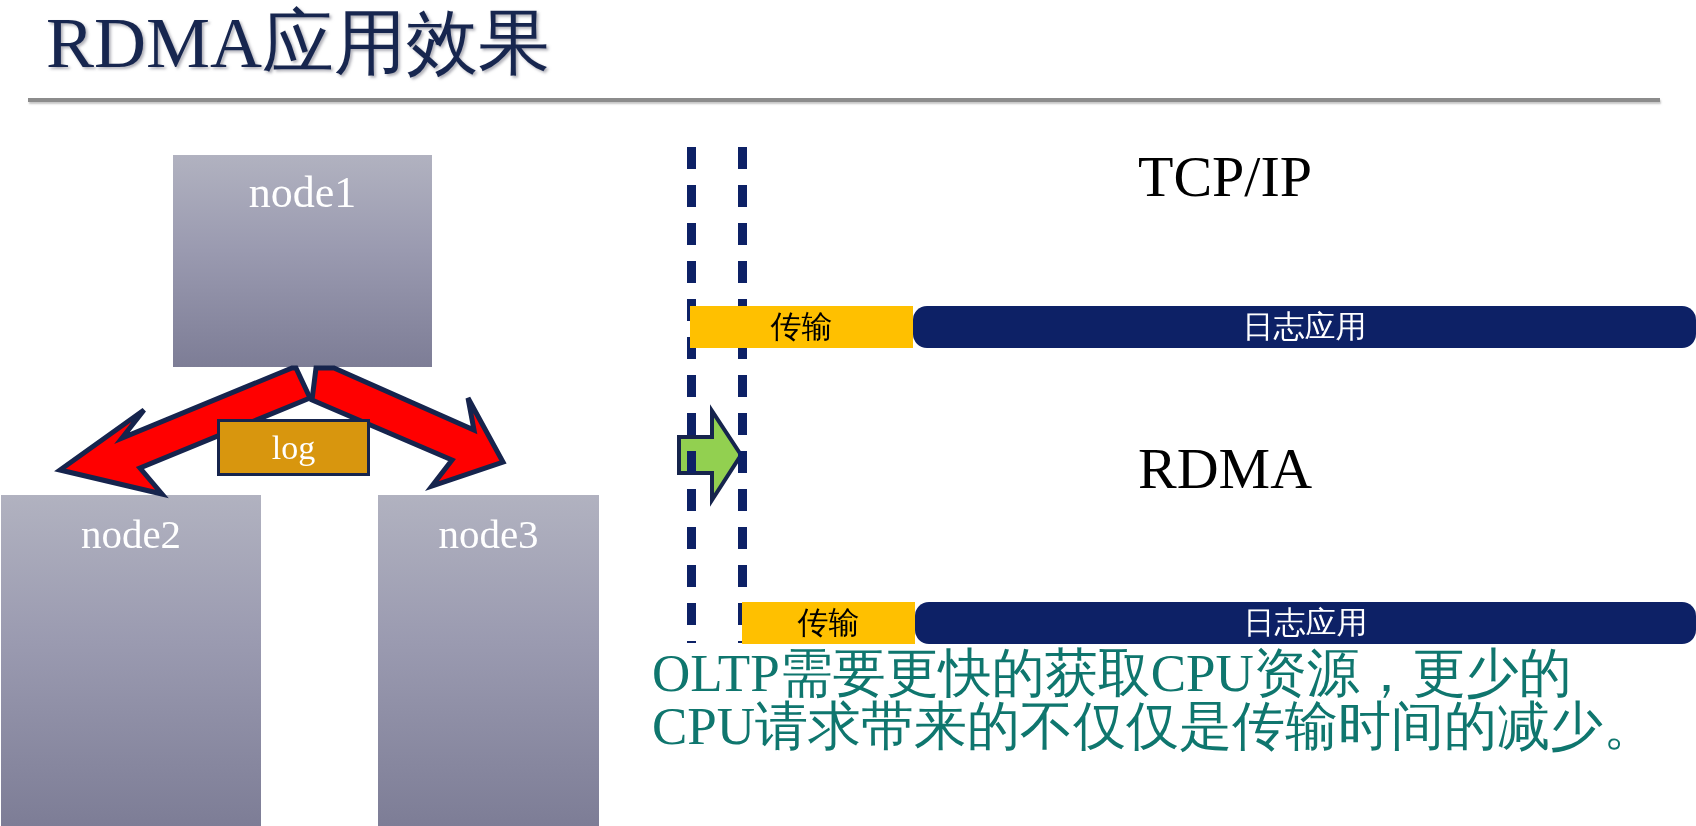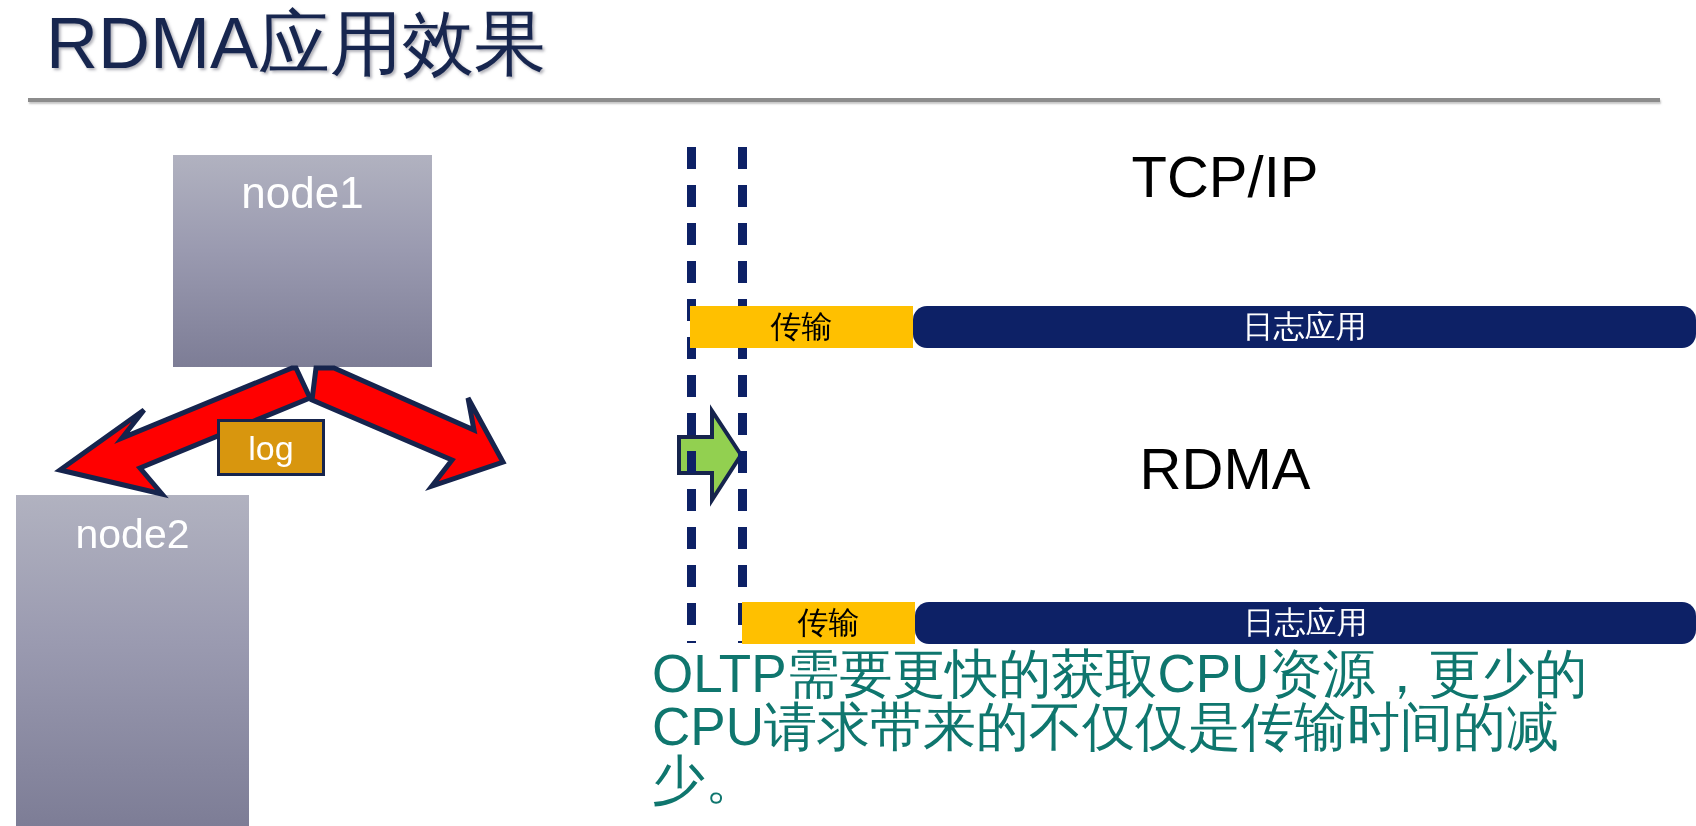--- a/index.html
+++ b/index.html
@@ -3,21 +3,21 @@
 <meta charset="utf-8">
 <style>
   html,body{margin:0;padding:0;}
   body{
     width:1696px;height:826px;
     background:#ffffff;
     font-family:"Liberation Sans","DejaVu Sans",sans-serif;
     overflow:hidden;
     position:relative;
   }
-  #slide{position:absolute;left:0;top:0;width:1696px;height:826px;overflow:hidden;}
+  #slide{position:absolute;left:0;top:0;width:1696px;height:826px;overflow:hidden;font-family:Liberation Serif, serif;}
 
   
   .title{
     position:absolute;left:46px;top:-2px;
     font-size:72px;line-height:90px;
     color:#17264f;
     letter-spacing:0px;
     white-space:nowrap;
     text-shadow:2px 2px 3px rgba(150,150,160,.75);
   }
@@ -30,29 +30,29 @@
   
   .node{
     position:absolute;
     background:linear-gradient(to bottom,#b1b2c0 0%,#9a9ab0 45%,#7d7d96 100%);
     color:#ffffff;
     font-size:40px;
     text-align:center;
     box-sizing:border-box;
   }
   #node1{left:173px;top:155px;width:259px;height:212px;padding-top:8px;}
-  #node2{left:16px;top:495px;width:233px;height:331px;padding-top:-4px;}
+  #node2{left:1px;top:495px;width:260px;height:331px;padding-top:-4px;}
   #node3{left:378px;top:495px;width:221px;height:331px;}
   #node2 .nlabel,#node3 .nlabel{display:block;margin-top:-6px;}
   .nlabel{display:block;}
   #node2 .nlabel,#node3 .nlabel{font-size:41px;line-height:90px;}
   #node1 .nlabel{font-size:44px;line-height:60px;}
 
   .logbox{
-    position:absolute;left:217px;top:419px;width:108px;height:57px;
+    position:absolute;left:217px;top:419px;width:153px;height:57px;
     background:#d8960e;
     border:3px solid #16244d;
     box-sizing:border-box;
     color:#ffffff;font-size:34px;line-height:52px;text-align:center;
   }
 
   svg.overlay{position:absolute;left:0;top:0;width:1696px;height:826px;pointer-events:none;}
 
   
   .dashline{
@@ -94,20 +94,23 @@
 
   <div class="title">RDMA应用效果</div>
   <div class="title-rule"></div>
 
   <div class="node" id="node1">
     <span class="nlabel">node1</span>
   </div>
   <div class="node" id="node2">
     <span class="nlabel">node2</span>
   </div>
+  <div class="node" id="node3">
+    <span class="nlabel">node3</span>
+  </div>
 
   <svg class="overlay" viewBox="0 0 1696 826">
 
     <g>
       <polygon points="296,368 310,398 140,468 162,494 60,470 144,410 122,438 292,368" fill="#ff0000" stroke="#16244d" stroke-width="5" stroke-linejoin="miter"></polygon>
     </g>
 
     <g>
       <polygon points="316,368 312,400 452,460 432,486 503,462 468,398 474,430 334,368" fill="#ff0000" stroke="#16244d" stroke-width="5" stroke-linejoin="miter"></polygon>
     </g>

